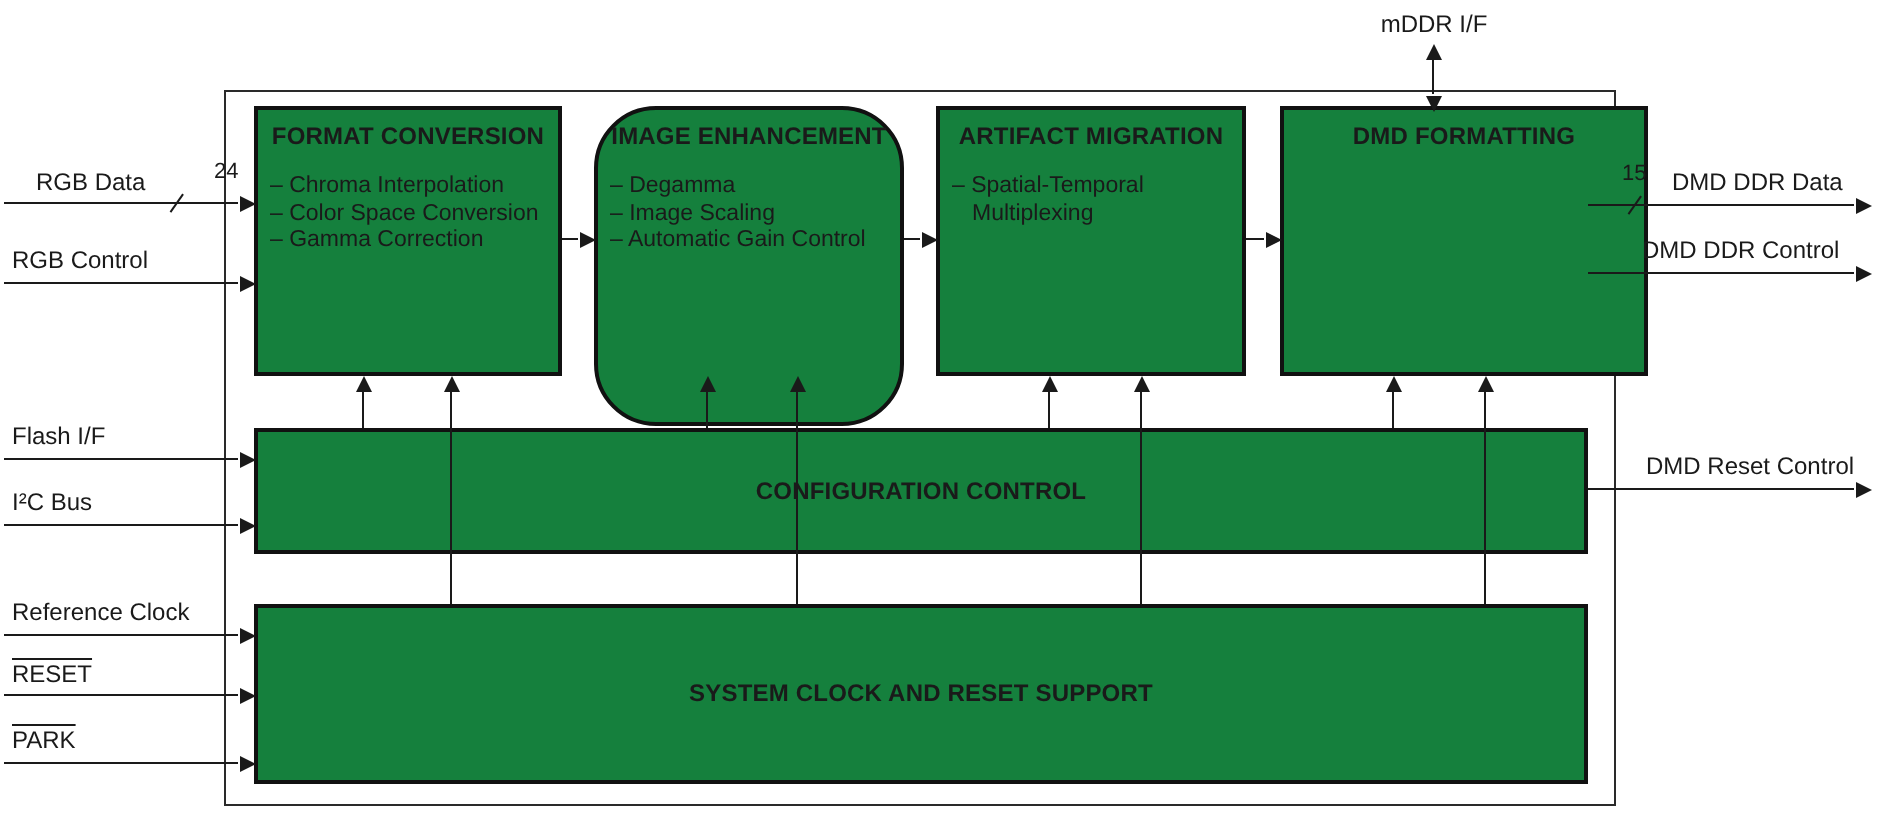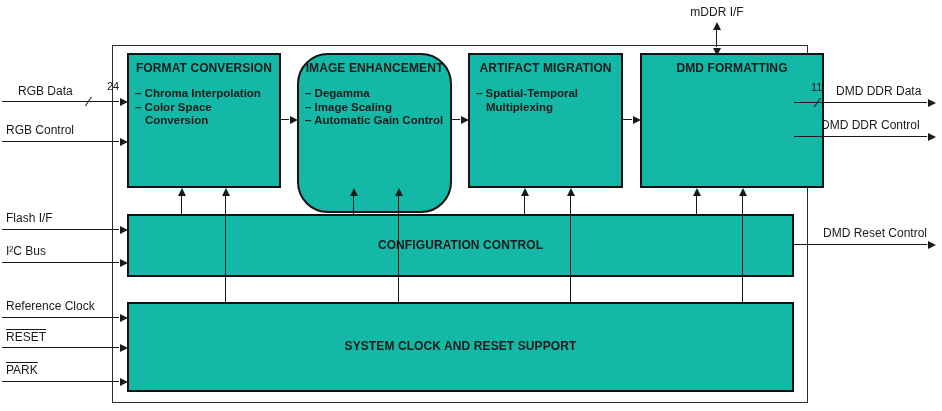--- a/index.html
+++ b/index.html
@@ -2,26 +2,26 @@
 <html style="--ln: #1a1a1a;"><head>
 <meta charset="utf-8">
 <style>
   :root { --ln:#1a1a1a; }
   html,body { margin:0; padding:0; background:#fff; }
   .stage {
     position:relative; width:942px; height:411px; background:#fff;
     font-family:"Liberation Sans","DejaVu Sans",sans-serif; color:#1a1a1a;
     overflow:hidden;
   }
-  .box { position:absolute; box-sizing:border-box; background:#14b8a6; }
+  .box { position:absolute; box-sizing:border-box; background:#15803d; }
   .outer { border:1.5px solid #2a2a2a; background:transparent; }
   .blk   { border:2.4px solid #111; }
   .blk-title { font-weight:bold; font-size:12px; text-align:center; margin-top:6px; letter-spacing:.1px; }
   .blk-items { margin-top:12px; margin-left:6px; margin-right:2px; font-size:11.5px; line-height:13.5px; }
-  .blk-item  { padding-left:10px; text-indent:-10px;font-weight:bold; }
+  .blk-item  { padding-left:10px; text-indent:-10px; }
   .wide-title { position:absolute; left:0; right:0; top:50%; transform:translateY(-55%); font-weight:bold; font-size:12px; text-align:center; letter-spacing:.1px; }
   .lbl { position:absolute; font-size:12px; white-space:nowrap; }
   .buslbl { position:absolute; font-size:11px; white-space:nowrap; }
   .ovl { text-decoration:overline; }
   .hl { position:absolute; height:1.3px; background:var(--ln); }
   .hl.ar::after { content:""; position:absolute; right:-8.5px; top:-3.4px; width:0; height:0;
       border-top:4px solid transparent; border-bottom:4px solid transparent; border-left:8.5px solid var(--ln); }
   .vl { position:absolute; width:1.3px; background:var(--ln); }
   .vl.au::before { content:""; position:absolute; top:-8.5px; left:-3.4px; width:0; height:0;
       border-left:4px solid transparent; border-right:4px solid transparent; border-bottom:8.5px solid var(--ln); }
@@ -34,20 +34,21 @@
 
 <div class="stage">
 
   <div class="box outer" style="left:112px;top:45px;width:696px;height:358px;"></div>
 
   <div class="box blk" style="left:127px;top:53px;width:154px;height:135px;">
     <div class="blk-title">FORMAT CONVERSION</div>
     <div class="blk-items">
       <div class="blk-item">– Chroma Interpolation</div>
       <div class="blk-item">– Color Space Conversion</div>
+      <div class="blk-item">– Gamma Correction</div>
     </div>
   </div>
 
   <div class="box blk" style="left:297px;top:53px;width:155px;height:160px;border-radius:31px;">
     <div class="blk-title">IMAGE ENHANCEMENT</div>
     <div class="blk-items">
       <div class="blk-item">– Degamma</div>
       <div class="blk-item">– Image Scaling</div>
       <div class="blk-item">– Automatic Gain Control</div>
     </div>
@@ -104,21 +105,21 @@
 
   <div class="lbl" style="left:6px;top:299px;">Reference Clock</div>
   <div class="hl ar" style="left:2px;top:317px;width:117px;"></div>
 
   <div class="lbl ovl" style="left:6px;top:330px;">RESET</div>
   <div class="hl ar" style="left:2px;top:347px;width:117px;"></div>
 
   <div class="lbl ovl" style="left:6px;top:363px;">PARK</div>
   <div class="hl ar" style="left:2px;top:381px;width:117px;"></div>
 
-  <div class="buslbl" style="left:811px;top:81px;">11</div>
+  <div class="buslbl" style="left:811px;top:81px;">15</div>
   <div class="lbl" style="left:836px;top:84px;">DMD DDR Data</div>
   <div class="hl ar" style="left:794px;top:102px;width:133px;"></div>
   <div class="slash" style="left:812px;top:102px;"></div>
 
   <div class="lbl" style="left:821px;top:118px;">DMD DDR Control</div>
   <div class="hl ar" style="left:794px;top:136px;width:133px;"></div>
 
   <div class="lbl" style="left:823px;top:226px;">DMD Reset Control</div>
   <div class="hl ar" style="left:794px;top:244px;width:133px;"></div>
 

